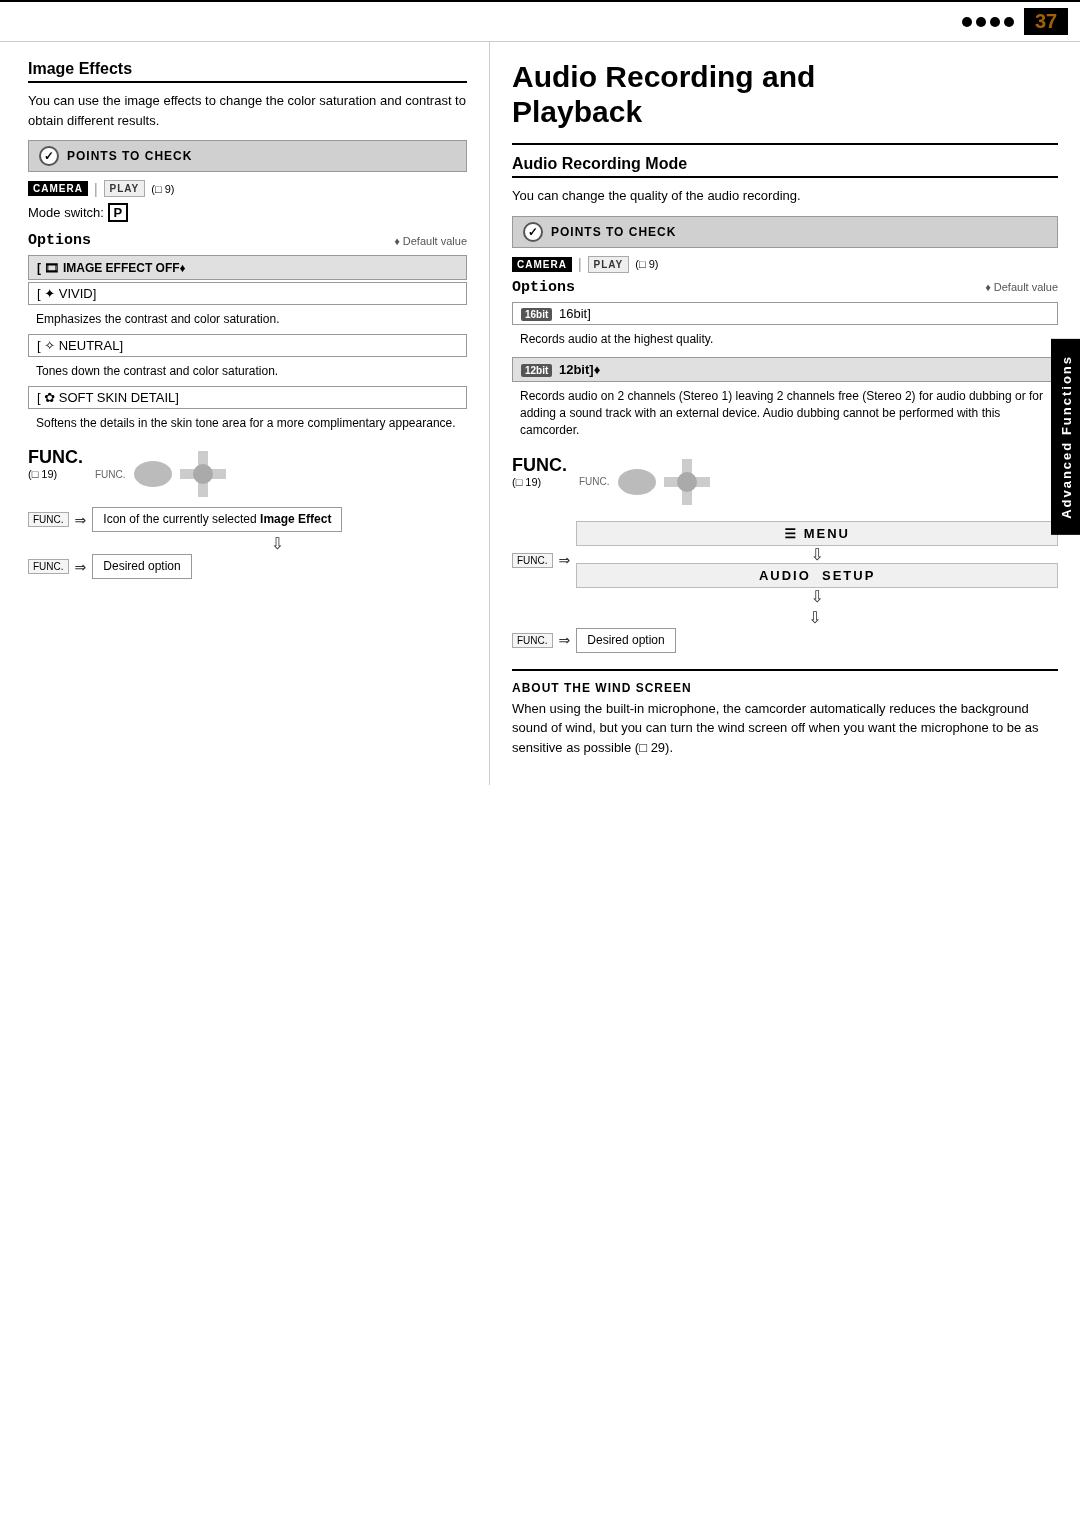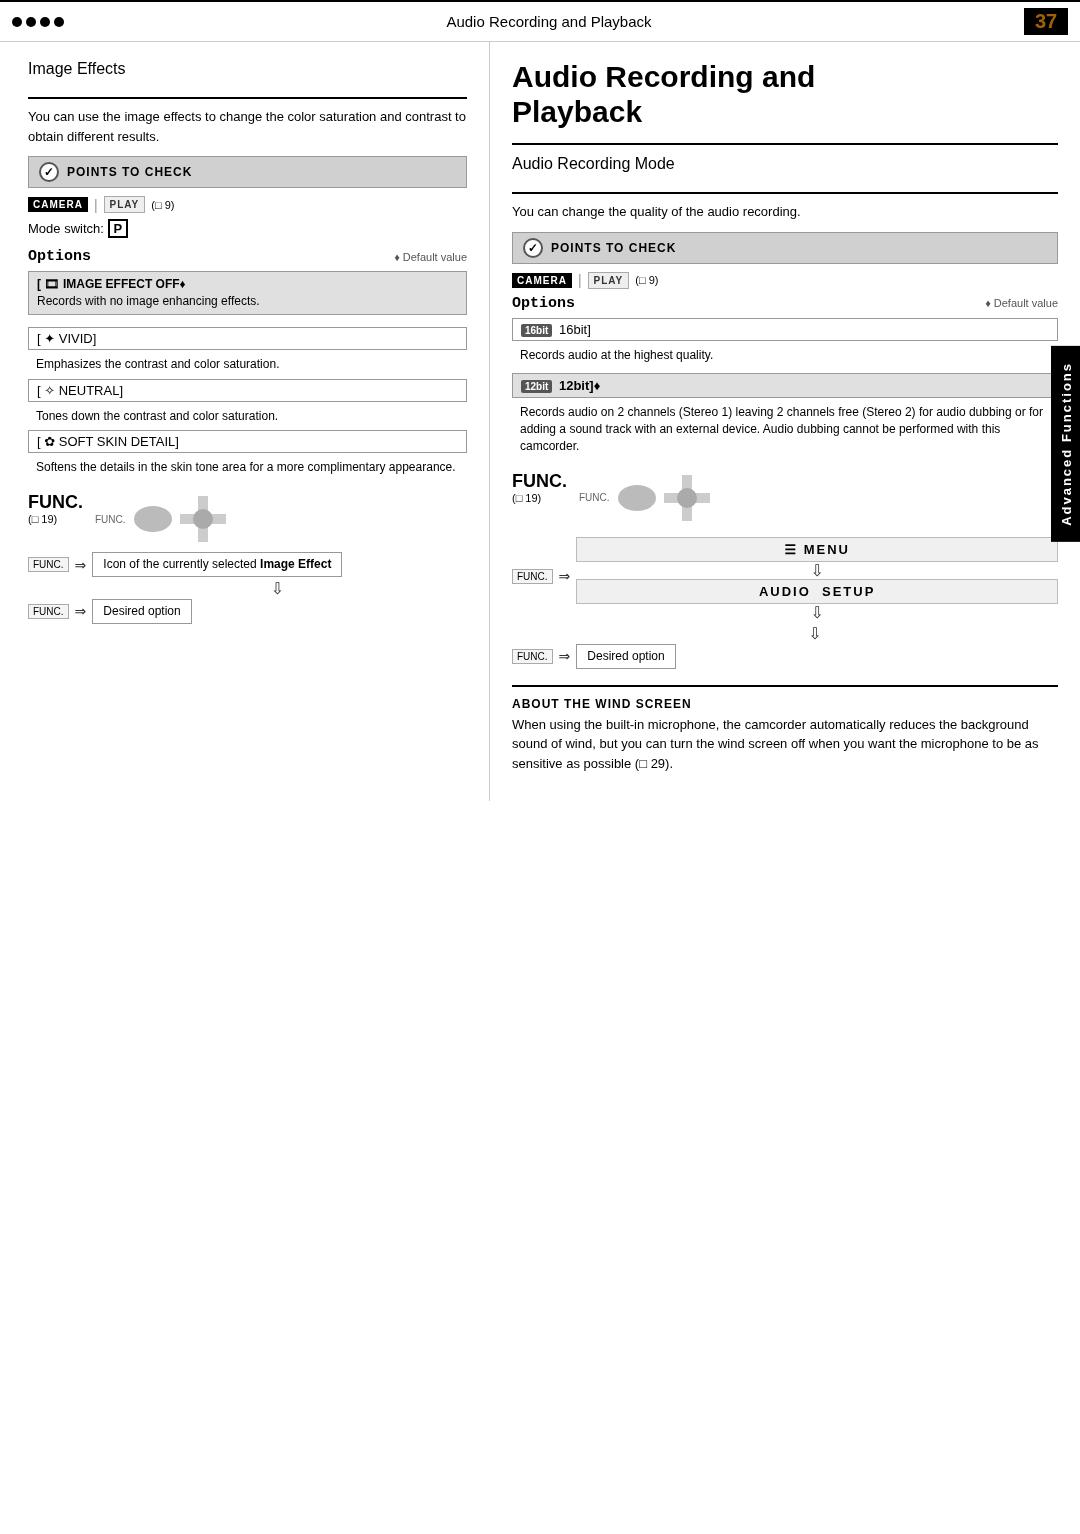--- a/index.html
+++ b/index.html
@@ -67,24 +67,24 @@
     
     .right-col {
       flex: 1;
       padding: 18px 22px 18px 22px;
       position: relative;
     }
 
     
     .section-heading {
       font-size: 16px;
-      font-weight: normal;
+      font-weight: bold;
       margin-bottom: 8px;
       border-bottom: 2px solid #000;
-      padding-bottom: 19px;
+      padding-bottom: 3px;
     }
 
     .section-heading-large {
       font-size: 30px;
       font-weight: bold;
       line-height: 1.15;
       margin-bottom: 10px;
     }
 
     .body-text {
@@ -178,21 +178,21 @@
     }
     .default-value-text {
       font-size: 11px;
       color: #555;
     }
 
     
     .option-item {
       border: 1px solid #ccc;
       padding: 4px 8px;
-      margin-bottom: 12px;
+      margin-bottom: 2px;
       font-size: 13px;
     }
     .option-item.highlighted {
       background: #e0e0e0;
       border-color: #999;
     }
     .option-item-title {
       font-weight: bold;
       font-size: 12px;
     }
@@ -375,21 +375,20 @@
 </head>
 <body>
 
 <div class="page-header">
   <div class="header-dots">
     <div class="header-dot"></div>
     <div class="header-dot"></div>
     <div class="header-dot"></div>
     <div class="header-dot"></div>
   </div>
-  <span class="header-title">Audio Recording and Playback</span>
   <span class="header-page-num">37</span>
 </div>
 
 <div class="main-content">
 
   <div class="left-col">
 
     <div class="section-heading">Image Effects</div>
 
     <p class="body-text">You can use the image effects to change the color saturation and contrast to obtain different results.</p>
@@ -411,21 +410,20 @@
       <span class="mode-p-badge">P</span>
     </div>
 
     <div class="options-header">
       <span class="options-title">Options</span>
       <span class="default-value-text">♦ Default value</span>
     </div>
 
     <div class="option-item highlighted">
       <span class="option-item-title">[ 🎞 IMAGE EFFECT OFF♦</span>
-      <div class="option-item-desc">Records with no image enhancing effects.</div>
     </div>
 
     <div class="option-box">
       <div class="option-box-title">[ ✦ VIVID]</div>
     </div>
     <div class="option-box-desc" style="padding: 2px 8px 6px 8px; font-size:12px;">Emphasizes the contrast and color saturation.</div>
 
     <div class="option-box">
       <div class="option-box-title">[ ✧ NEUTRAL]</div>
     </div>

